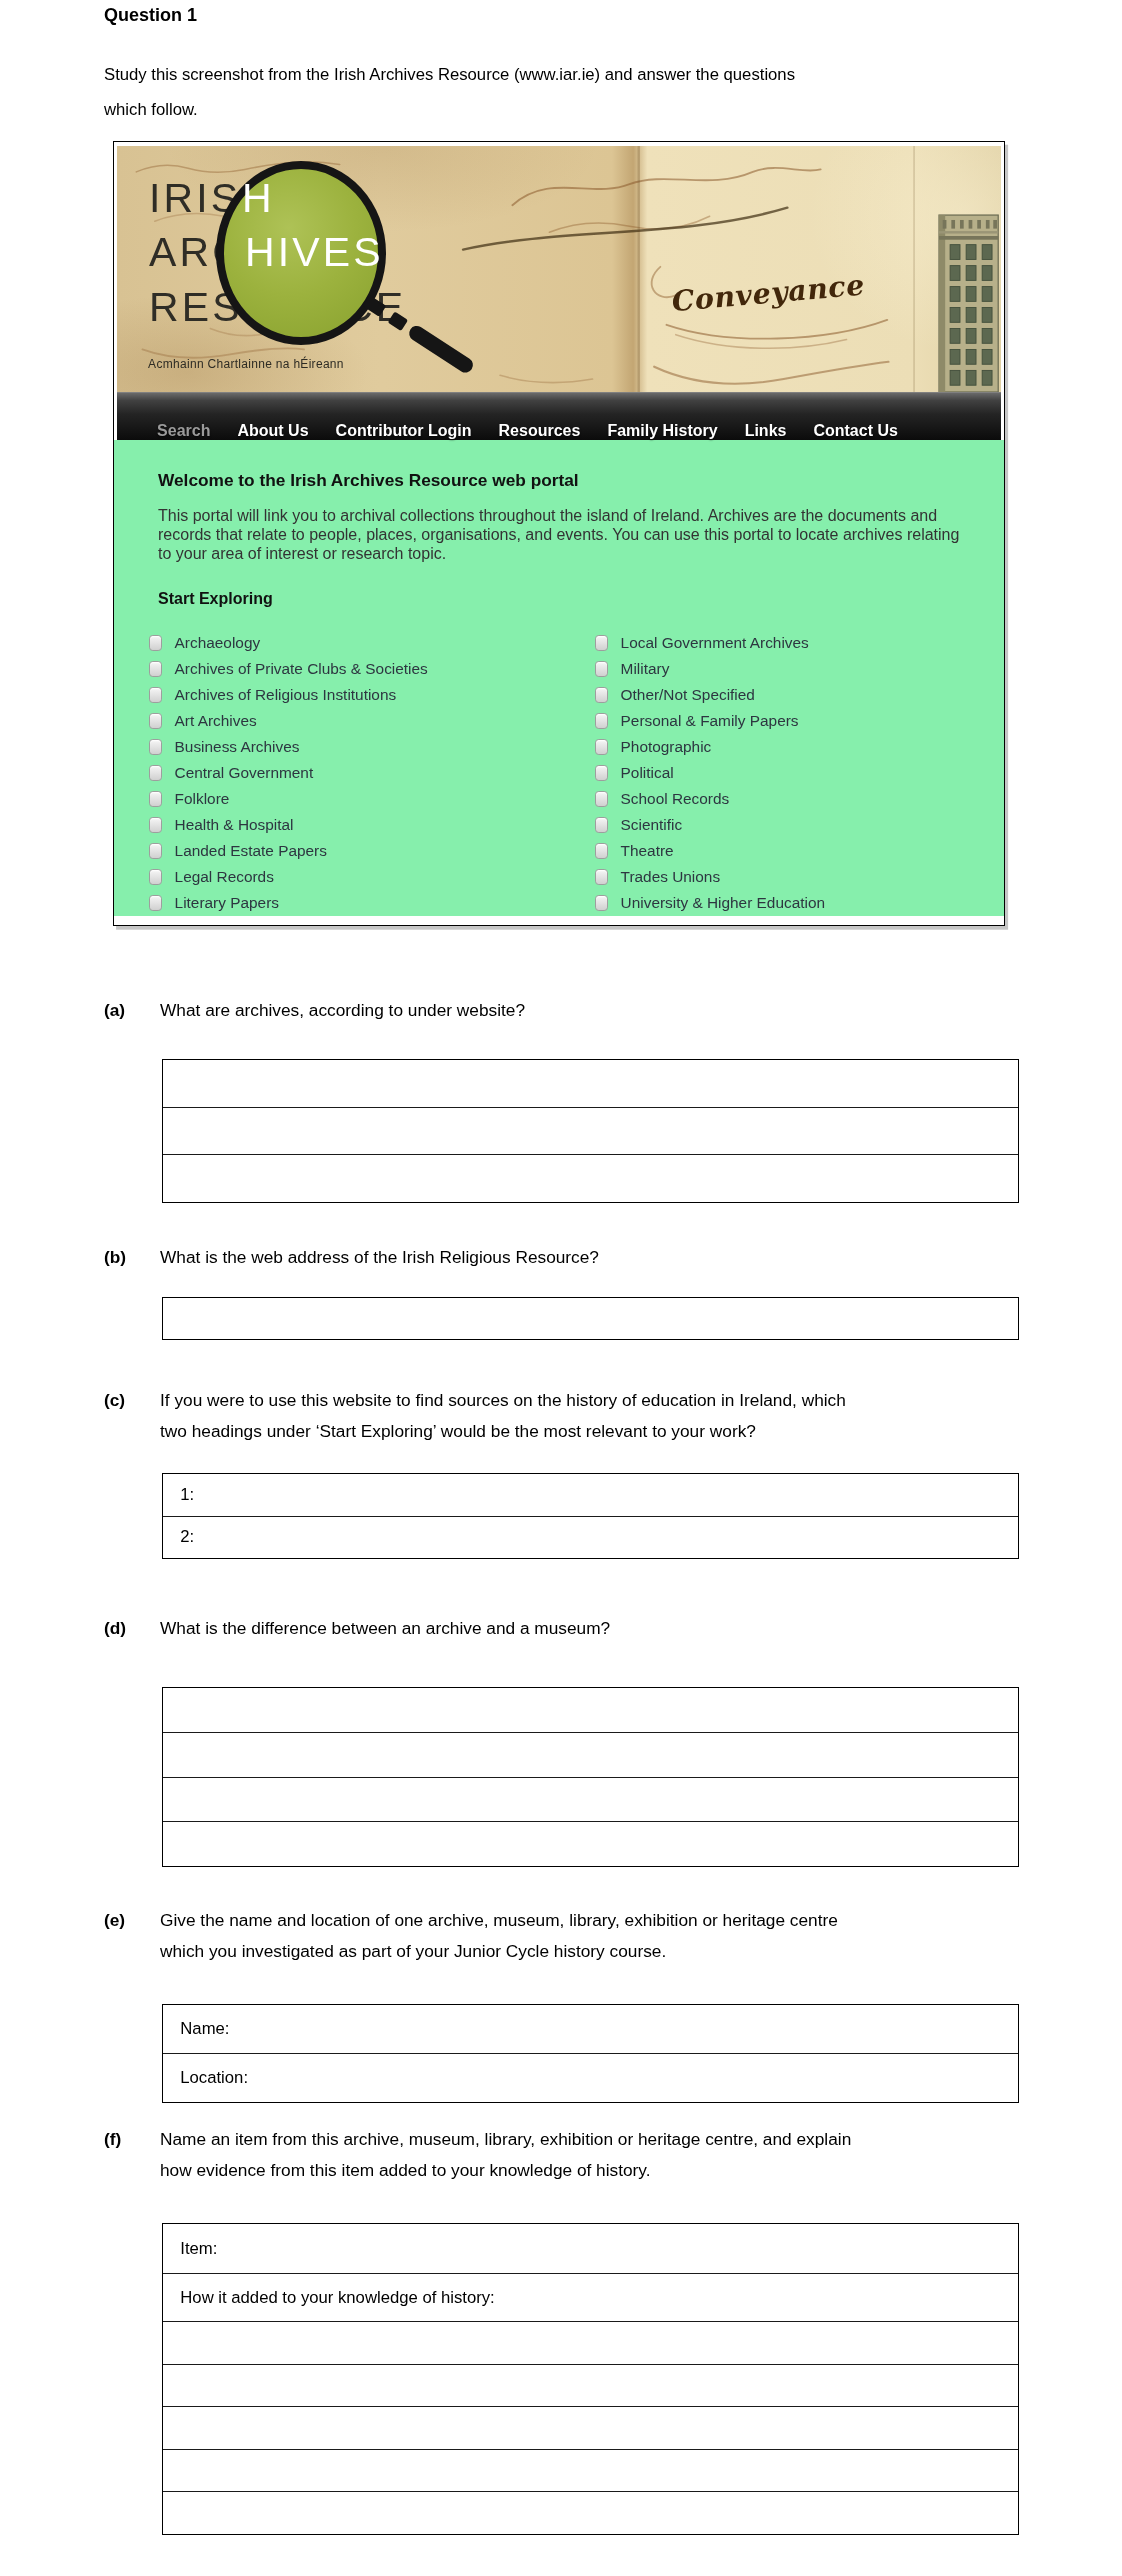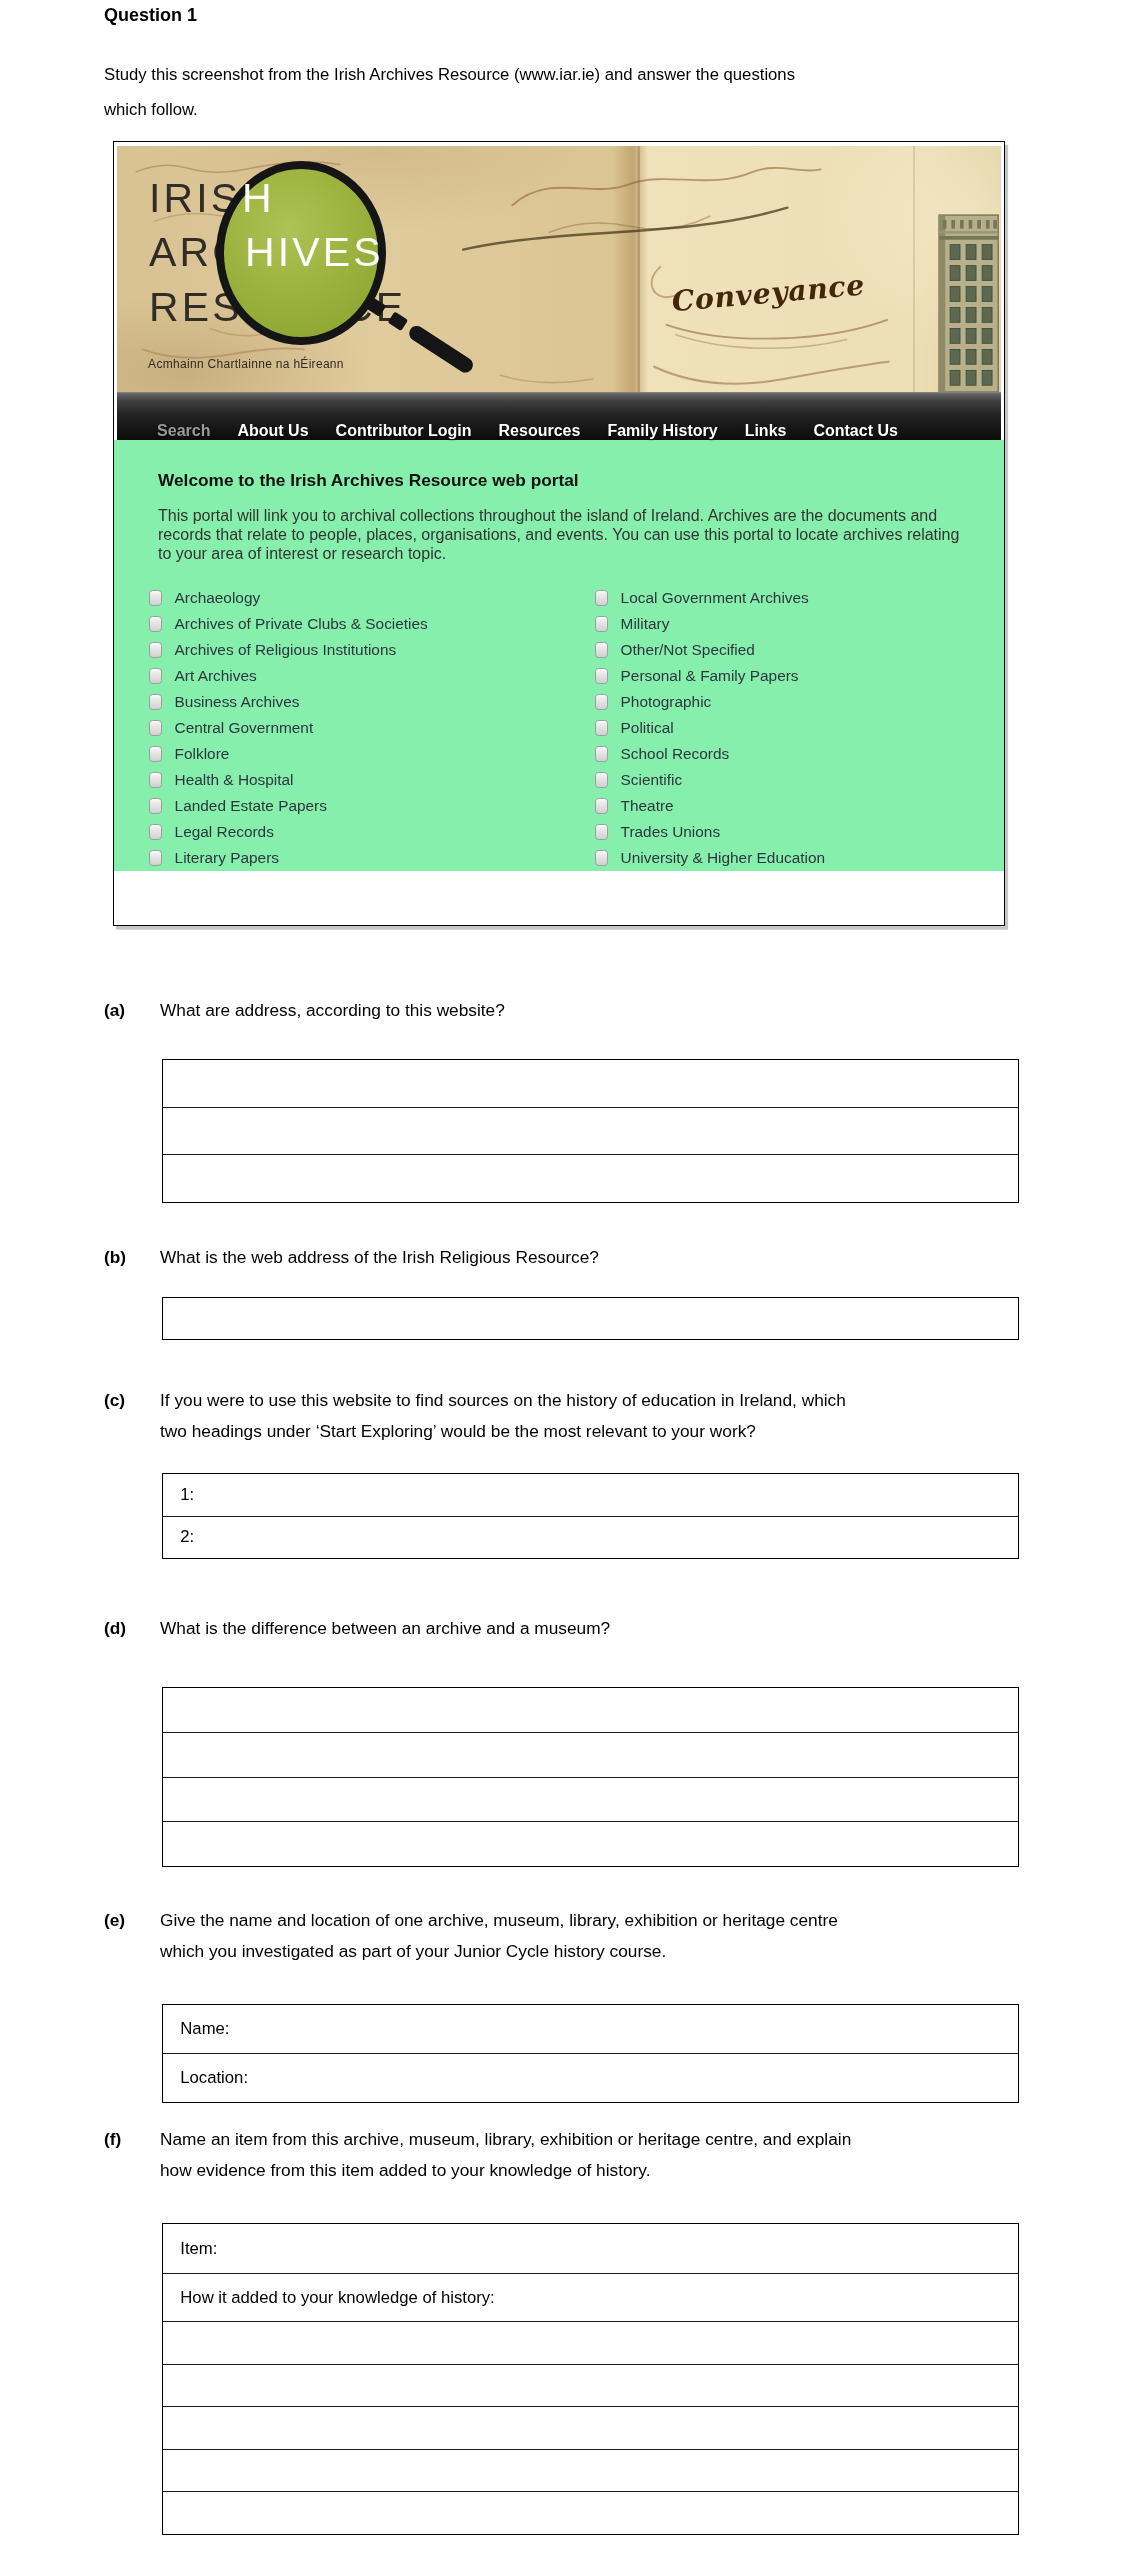--- a/index.html
+++ b/index.html
@@ -176,20 +176,21 @@
   <span class="nav-item">Family History</span>
 
   <span class="nav-item">Links</span>
 
   <span class="nav-item">Contact Us</span>
 </div>
 
     <div class="content">
       <div class="welcome-heading">Welcome to the Irish Archives Resource web portal</div>
       <div class="welcome-body">This portal will link you to archival collections throughout the island of Ireland. Archives are the documents and records that relate to people, places, organisations, and events. You can use this portal to locate archives relating to your area of interest or research topic.</div>
+      <div class="explore-heading">Start Exploring</div>
       <div class="cat-cols">
         <div class="cat-col left">
   <div class="cat-item">
     <span class="cbx"></span>
     <span class="cat-label">Archaeology</span>
   </div>
 
   <div class="cat-item">
     <span class="cbx"></span>
     <span class="cat-label">Archives of Private Clubs &amp; Societies</span>
@@ -295,21 +296,21 @@
     <span class="cbx"></span>
     <span class="cat-label">University &amp; Higher Education</span>
   </div>
 </div>
       </div>
     </div>
   </div>
 
   <div class="q" style="top:995px">
     <span class="q-label">(a)</span>
-    <span class="q-text">What are address, according to this website?</span>
+    <span class="q-text">What are archives, according to under website?</span>
   </div>
   <div class="ans" style="top:1059px;height:144px">
     <div class="row"></div>
     <div class="row"></div>
     <div class="row"></div>
   </div>
 
   <div class="q" style="top:1242px">
     <span class="q-label">(b)</span>
     <span class="q-text">What is the web address of the Irish Religious Resource?</span>

